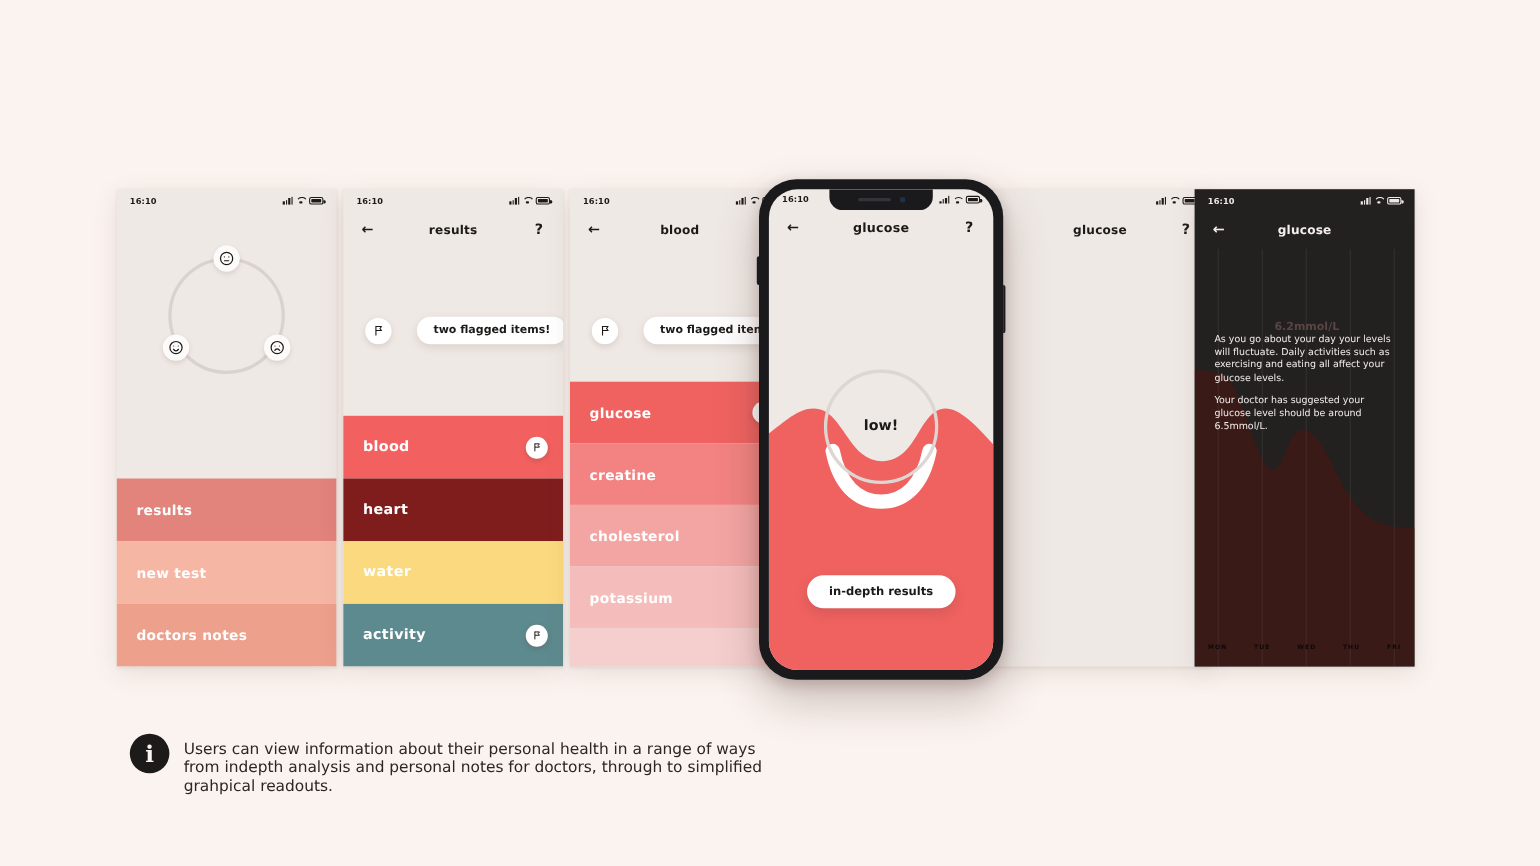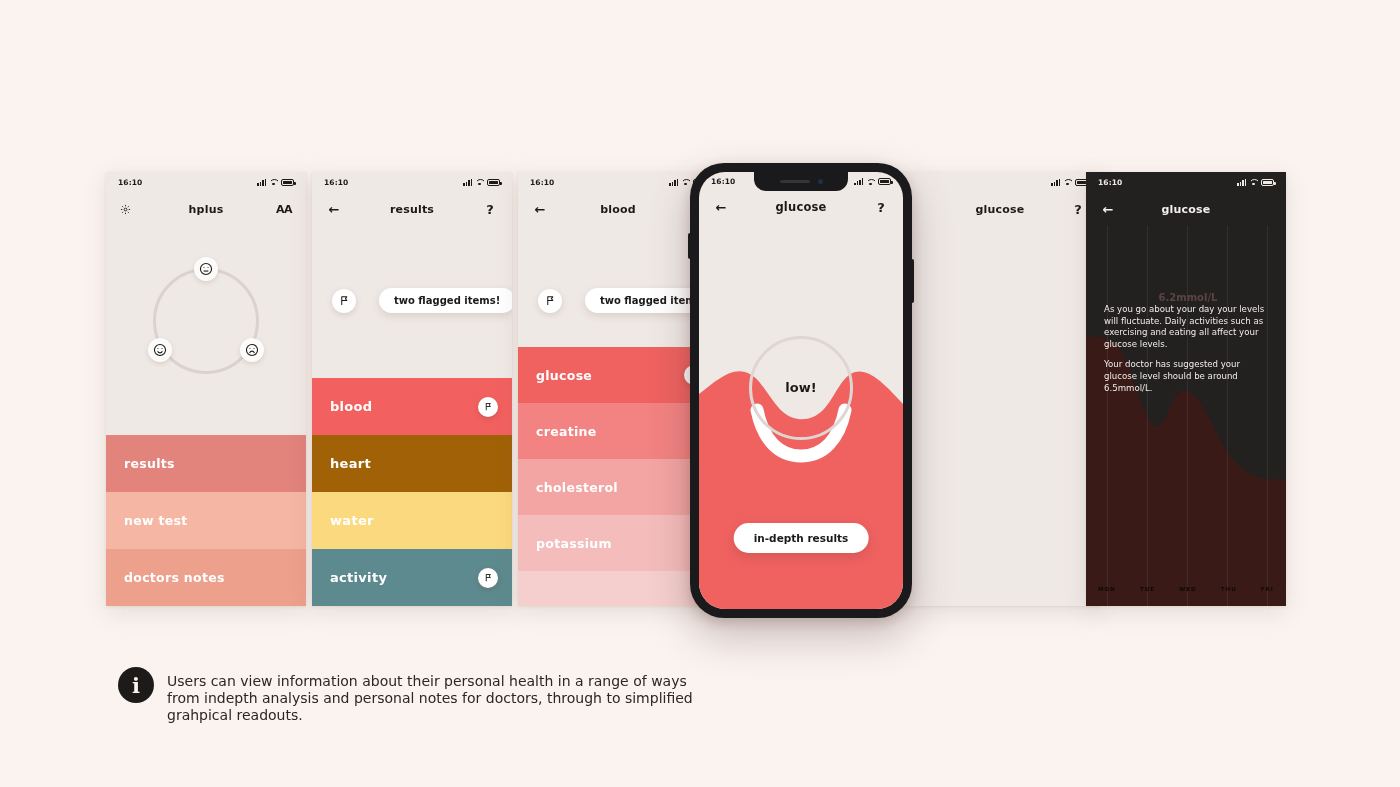--- a/index.html
+++ b/index.html
@@ -255,30 +255,20 @@
             <i></i>
             <i></i>
             <i></i>
           </span>
         <span class="wifi"></span>
         <span class="batt">
             <span></span>
           </span>
       </span>
     </div>
-    <div class="navbar">
-      <span class="nav-btn">
-        <svg class="ico-gear" viewBox="0 0 24 24" fill="none" stroke="#1c1a18" stroke-width="2">
-          <circle cx="12" cy="12" r="3"></circle>
-          <path d="M12 2v3M12 19v3M2 12h3M19 12h3M4.9 4.9l2.1 2.1M17 17l2.1 2.1M19.1 4.9L17 7M7 17l-2.1 2.1"></path>
-        </svg>
-      </span>
-      <span class="nav-title">hplus</span>
-      <span class="nav-btn ico-aa">AA</span>
-    </div>
     <div class="mood-wrap">
       <div class="mood-circle"></div>
       <div class="face face-top">
         <svg viewBox="0 0 24 24" fill="none" stroke="#1c1a18" stroke-width="1.9">
           <circle cx="12" cy="12" r="9.5"></circle>
             <circle cx="8.5" cy="9.5" r=".9" fill="#1c1a18" stroke="none"></circle>
           <circle cx="15.5" cy="9.5" r=".9" fill="#1c1a18" stroke="none"></circle>
             <path d="M8 15.5h8"></path>
         </svg>
       </div>
@@ -345,21 +335,21 @@
     <div class="cat-list">
       <div class="cat-item" style="background:#f2615f">
         <span>blood</span>
         <span class="cat-flag">
           <svg viewBox="0 0 24 24" fill="none" stroke="#1c1a18" stroke-width="2.4" stroke-linejoin="round">
             <path d="M6 22V3"></path>
               <path d="M6 4h11l-3 4 3 4H6"></path>
           </svg>
         </span>
       </div>
-      <div class="cat-item" style="background:#a16207">
+      <div class="cat-item" style="background:#7f1d1d">
         <span>heart</span>
       </div>
       <div class="cat-item" style="background:#fbd97e">
         <span>water</span>
       </div>
       <div class="cat-item" style="background:#5d8a8e">
         <span>activity</span>
         <span class="cat-flag">
           <svg viewBox="0 0 24 24" fill="none" stroke="#1c1a18" stroke-width="2.4" stroke-linejoin="round">
             <path d="M6 22V3"></path>

